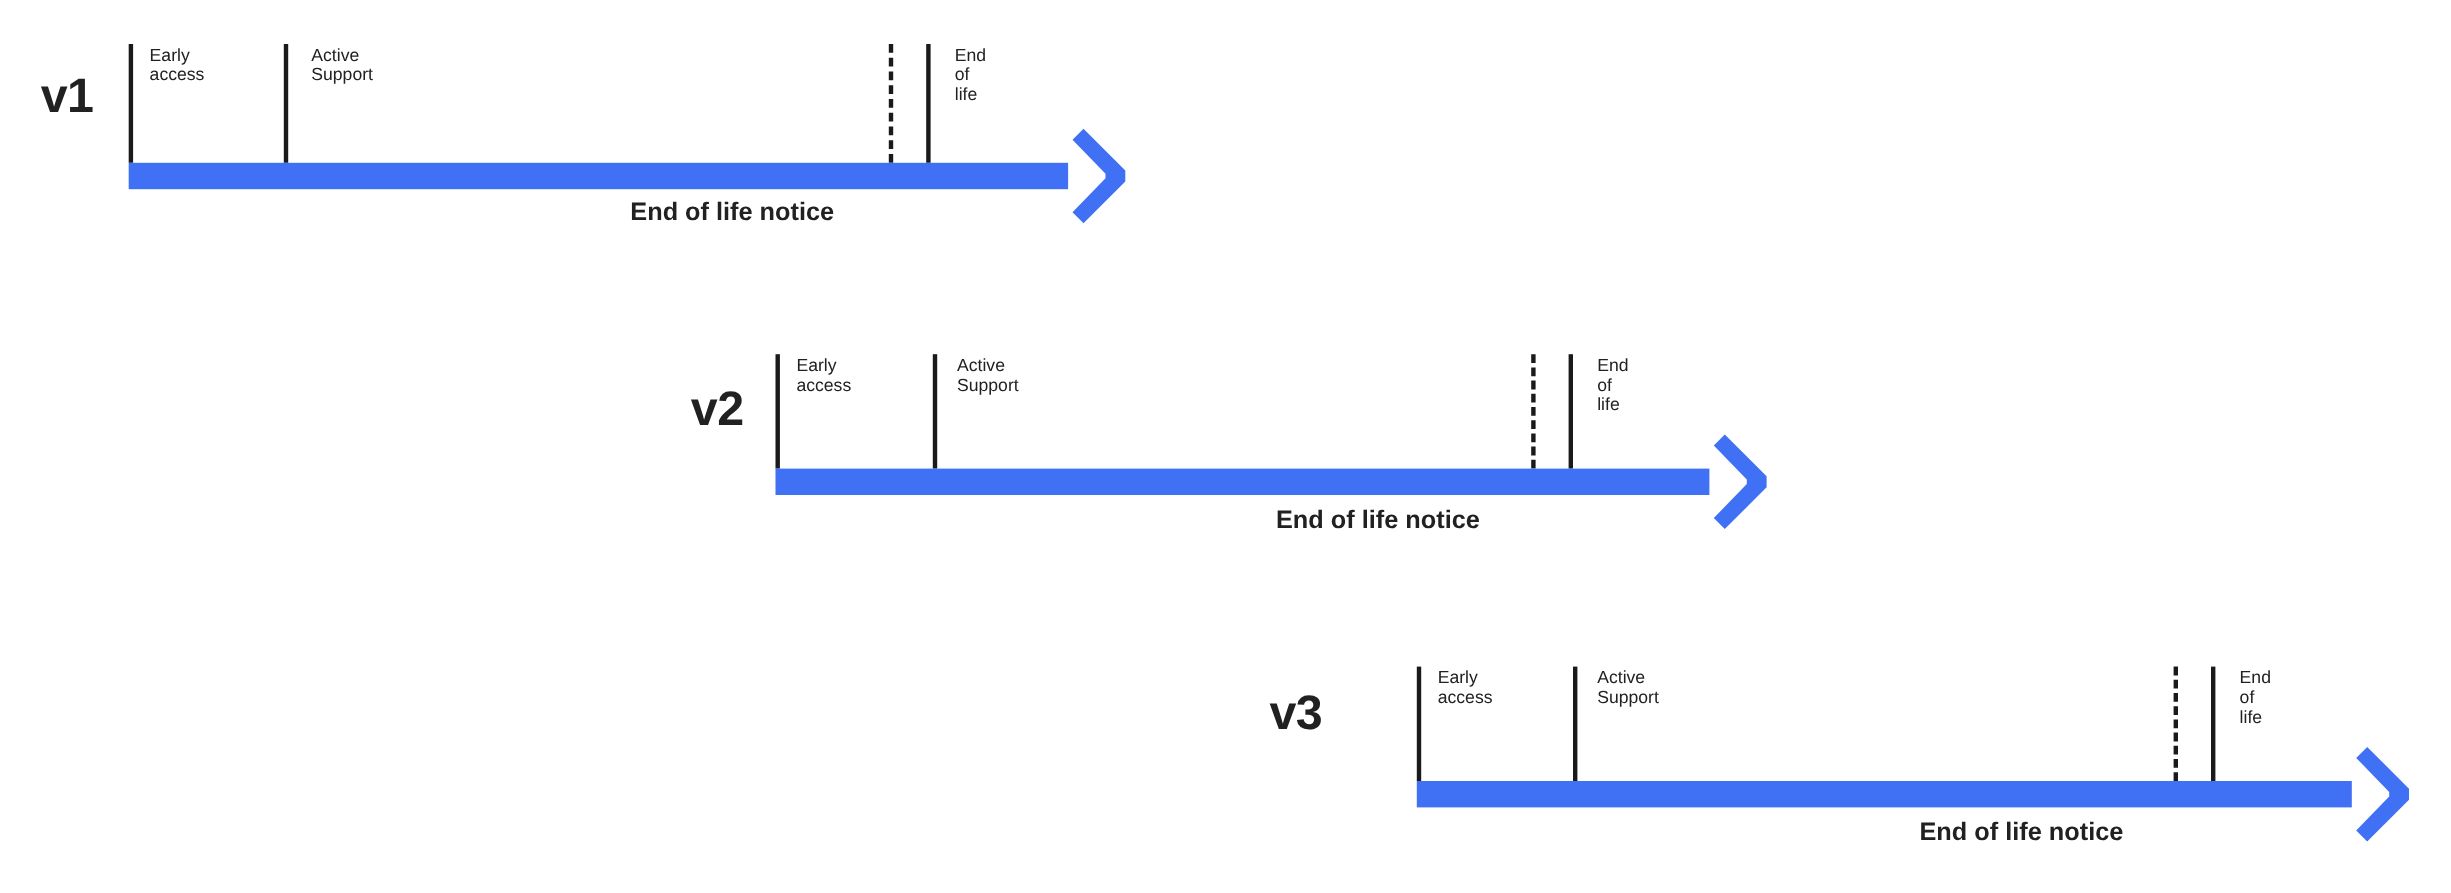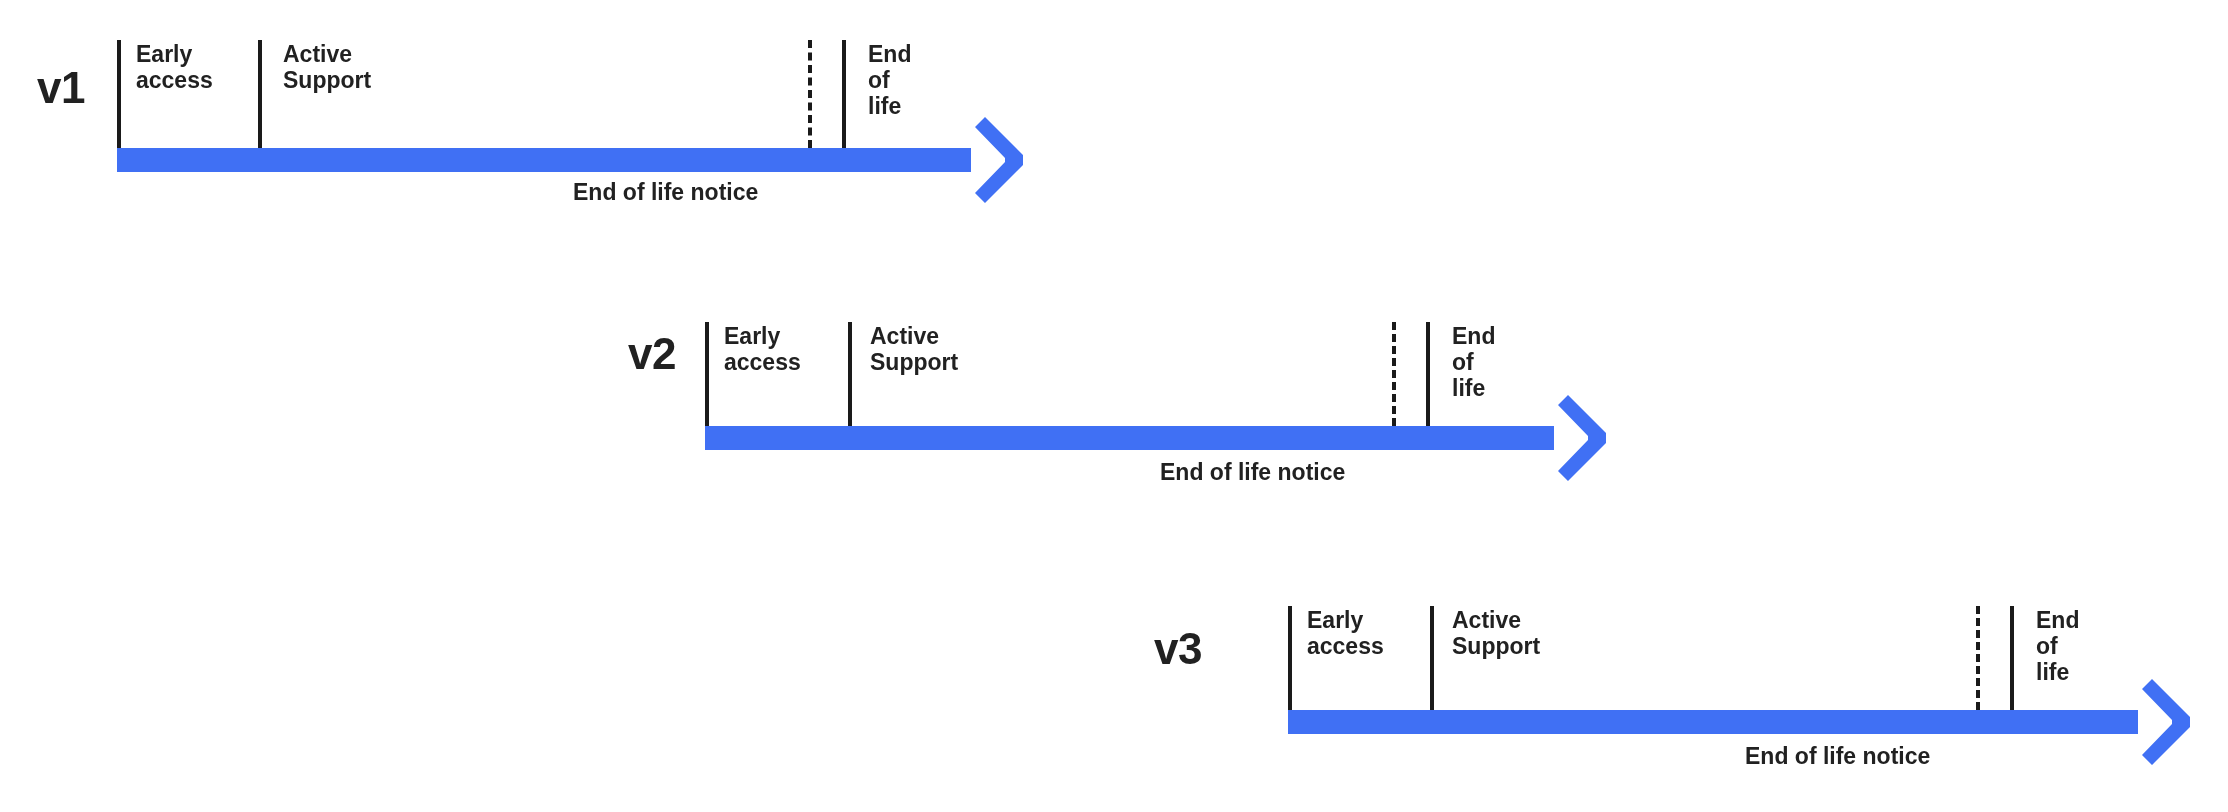--- a/index.html
+++ b/index.html
@@ -46,22 +46,22 @@
   }
   .tick.dashed {
     background: none;
     border-left: 4px dashed #1a1a1a;
     width: 0;
   }
 
   
   .phase-label {
     position: absolute;
-    font-size: 23px;
-    font-weight: 700;
+    font-size: 16px;
+    font-weight: 400;
     line-height: 1.12;
     color: #212121;
     white-space: pre-line;
   }
 
   
   .bar {
     position: absolute;
     height: 24px;
     background: var(--accent, #4070f4);
@@ -101,21 +101,21 @@
           <path d="M10 4 L20 -6 L58 32 L58 42 L20 80 L10 70 L40 39 L40 35 Z" fill="#4070f4"></path>
         </svg>
       </div>
       <div class="phase-label" style="left: 136px; top: 42px; color: rgb(33, 33, 33);">Early
 access</div>
       <div class="phase-label" style="left: 283px; top: 42px; color: rgb(33, 33, 33);">Active Support</div>
       <div class="phase-label" style="left: 868px; top: 42px; color: rgb(33, 33, 33);">End of life</div>
       <div class="notice-label" style="left: 573px; top: 180px; color: rgb(33, 33, 33);">End of life notice</div>
     </div>
     <div class="lane">
-      <div class="version-label" style="left: 556px; width: 120px; top: 332px;">v2</div>
+      <div class="version-label" style="left: 556px; width: 120px; top: 350px;">v2</div>
       <div class="tick" style="left: 705px; top: 322px; height: 104px; background: rgb(26, 26, 26);"></div>
       <div class="tick" style="left: 848px; top: 322px; height: 104px; background: rgb(26, 26, 26);"></div>
       <div class="tick dashed" style="left: 1392px; top: 322px; height: 104px; border-left-color: rgb(26, 26, 26);"></div>
       <div class="tick" style="left: 1426px; top: 322px; height: 104px; background: rgb(26, 26, 26);"></div>
       <div class="bar" style="left: 705px; top: 426px; width: 849px; --accent: #4070f4;"></div>
       <div class="arrow-head" style="left: 1548px; top: 401px;">
         <svg width="62" height="74" viewBox="0 0 62 74">
           <path d="M10 4 L20 -6 L58 32 L58 42 L20 80 L10 70 L40 39 L40 35 Z" fill="#4070f4"></path>
         </svg>
       </div>

